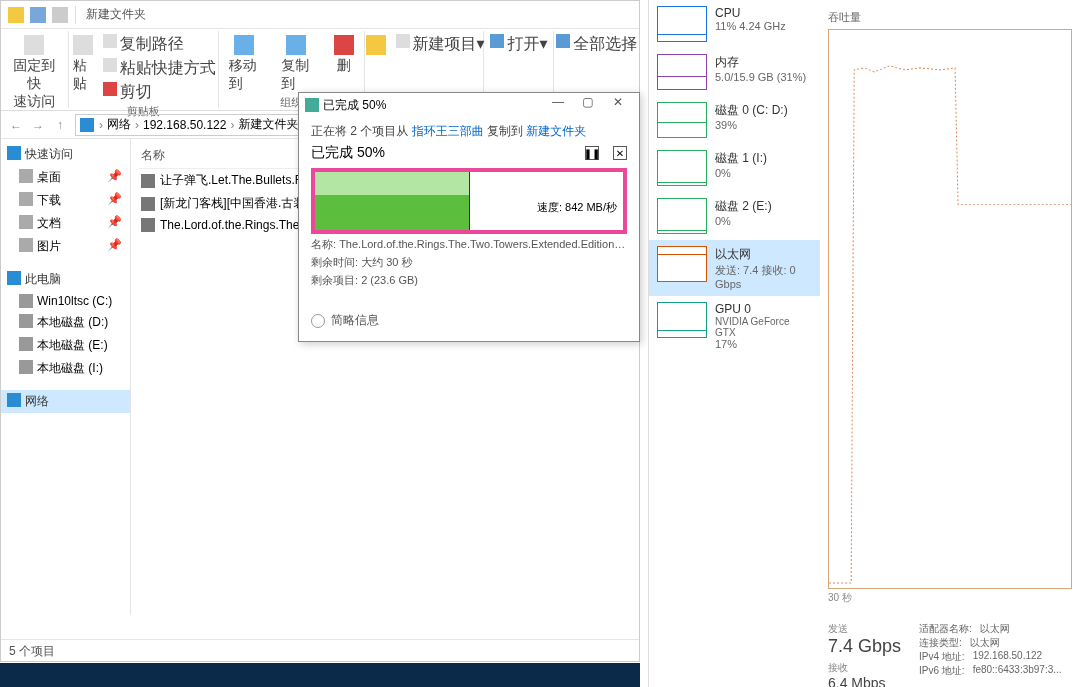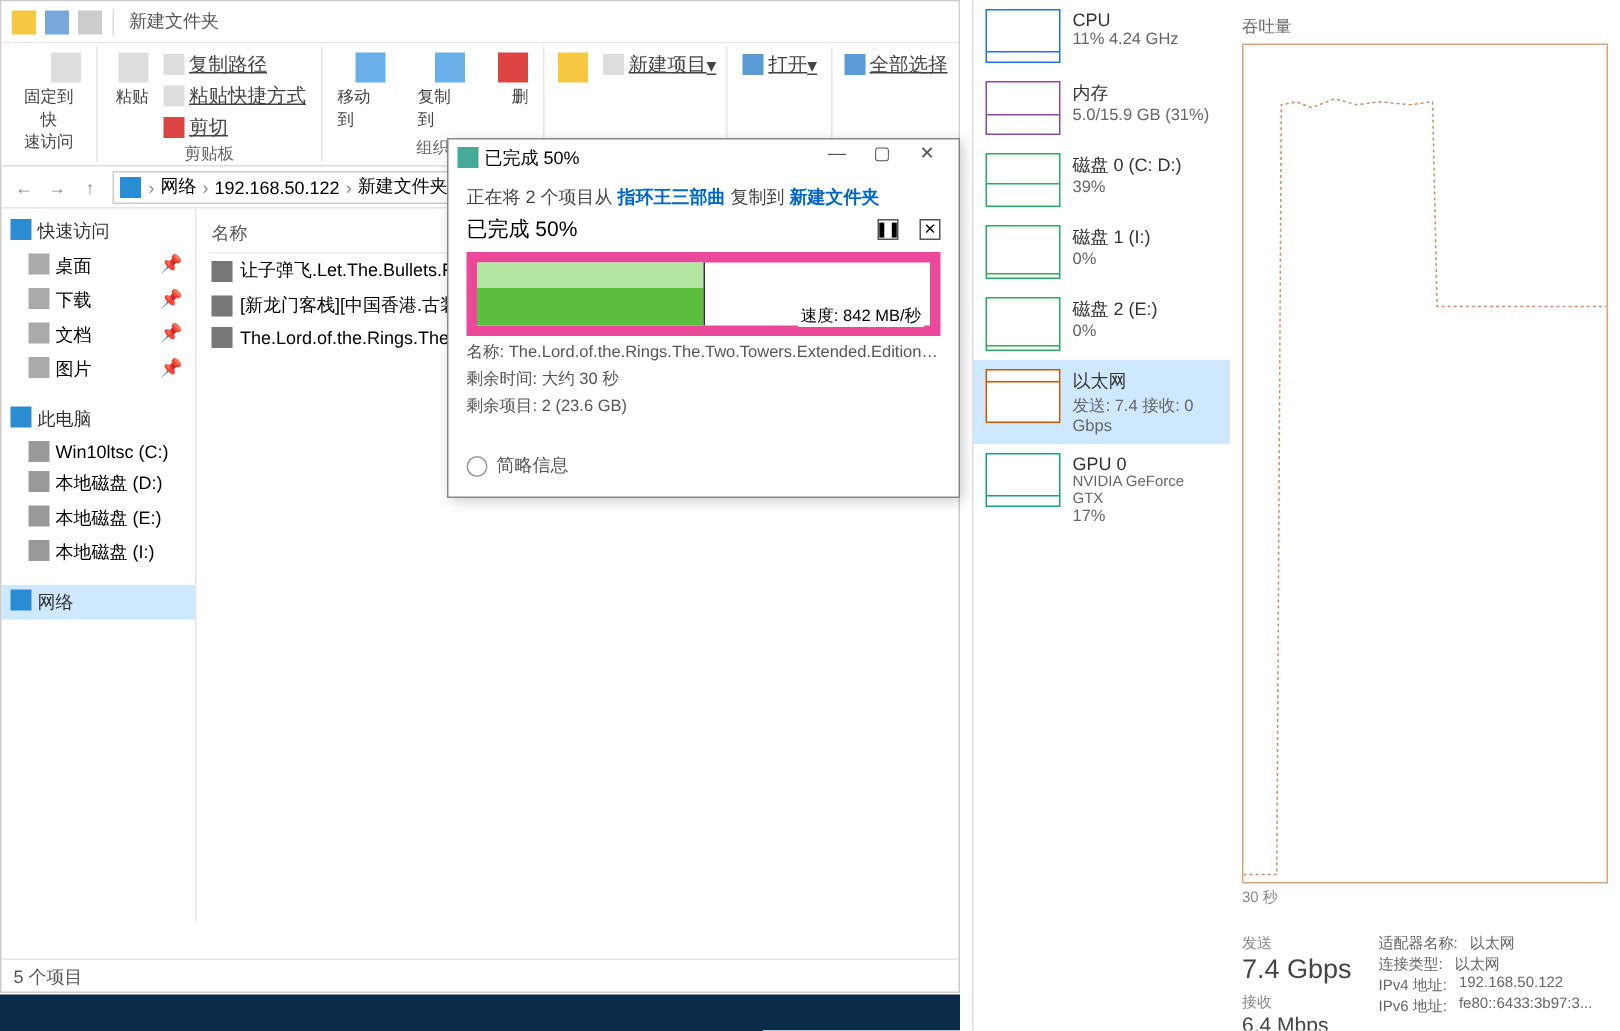--- a/index.html
+++ b/index.html
@@ -13,22 +13,22 @@
 .title-text { font-size: 12px; color: #555; margin-left: 6px; }
 
 .tabs { display: flex; height: 24px; background: #fff; }
 .tab { padding: 4px 12px; font-size: 12px; color: #444; cursor: pointer; }
 .tab.file { background: #1979ca; color: #fff; }
 .tab.active { border-bottom: 2px solid #1979ca; color: #1979ca; }
 
 .ribbon { height: 82px; border-bottom: 1px solid #ddd; display: flex; background: #fff; padding: 2px 0; }
 .rgroup { border-right: 1px solid #e5e5e5; padding: 2px 6px; display: flex; flex-direction: column; justify-content: space-between; align-items: center; min-width: 50px; }
 .rg-label { font-size: 11px; color: #666; text-align: center; width: 100%; }
-.rbtn { display: flex; flex-direction: column; align-items: flex-end; padding: 2px 4px; cursor: pointer; font-size: 11px; color: #444; }
-.rbtn-small { display: flex; align-items: center; font-size: 13px; color: #444; padding: 1px 2px; white-space: nowrap; text-decoration: underline; }
+.rbtn { display: flex; flex-direction: column; align-items: center; padding: 2px 4px; cursor: pointer; font-size: 14px; color: #444; }
+.rbtn-small { display: flex; align-items: flex-start; font-size: 16px; color: #444; padding: 1px 2px; white-space: nowrap; }
 .rico { width: 20px; height: 20px; background: #ddd; margin-bottom: 2px; }
 .rico-sm { width: 14px; height: 14px; background: #ddd; margin-right: 3px; }
 
 .addr { height: 28px; border-bottom: 1px solid #e5e5e5; display: flex; align-items: center; padding: 0 4px; }
 .navarrow { width: 22px; height: 22px; display: flex; align-items: center; justify-content: center; color: #888; cursor: pointer; }
 .addrbar { flex: 1; border: 1px solid #ccc; height: 22px; display: flex; align-items: center; padding: 0 4px; font-size: 12px; margin: 0 4px; }
 .crumb { padding: 0 2px; cursor: pointer; }
 .crumb-sep { color: #888; padding: 0 2px; }
 
 .body { display: flex; height: calc(100% - 28px - 24px - 82px - 28px - 22px); }
@@ -51,26 +51,26 @@
 .status { position: absolute; bottom: 0; left: 0; right: 0; height: 22px; border-top: 1px solid #e5e5e5; padding: 3px 8px; font-size: 12px; color: #555; }
 
 
 .copydlg { position: absolute; left: 298px; top: 92px; width: 342px; background: #fff; border: 1px solid #888; box-shadow: 2px 2px 8px rgba(0,0,0,.2); }
 .cd-title { height: 24px; display: flex; align-items: center; padding: 0 6px; font-size: 12px; }
 .cd-title-ico { width: 14px; height: 14px; background: #4a9; margin-right: 4px; }
 .cd-wbtns { margin-left: auto; display: flex; }
 .cd-wbtn { width: 30px; height: 20px; text-align: center; cursor: pointer; color: #555; }
 .cd-body { padding: 6px 12px 12px; }
 .cd-line1 { font-size: 12px; color: #444; }
-.cd-link { color: #0066cc; font-weight: bold; }
+.cd-link { color: #0066cc; }
 .cd-prog-row { display: flex; justify-content: space-between; align-items: center; margin: 4px 0 6px; }
 .cd-prog-t { font-size: 14px; }
 .cd-ctrls { display: flex; gap: 14px; }
 .cd-ctrl { width: 14px; height: 14px; border: 1px solid #555; display: flex; align-items: center; justify-content: center; font-size: 10px; cursor: pointer; }
-.cd-graph { height: 56px; border: 7px solid #ec4899; position: relative; background: #fff; margin-bottom: 2px; }
+.cd-graph { height: 66px; border: 4px solid #ec4899; position: relative; background: #fff; margin-bottom: 2px; }
 .cd-graph-fill { position: absolute; left: 0; top: 0; bottom: 0; width: 50%; background: linear-gradient(180deg,#b4e6a3 0,#b4e6a3 40%,#5bbf3d 40%,#5bbf3d 100%); }
 .cd-graph-line { position: absolute; left: 50%; top: 0; bottom: 0; width: 1px; background: #333; }
 .cd-speed { position: absolute; right: 4px; top: 28px; font-size: 11px; background: #fff; padding: 0 2px; }
 .cd-info { font-size: 11px; color: #555; margin: 3px 0; white-space: nowrap; overflow: hidden; text-overflow: ellipsis; }
 .cd-more { margin-top: 16px; padding-top: 8px; font-size: 12px; color: #555; cursor: pointer; display: flex; align-items: center; }
 .cd-more::before { content: ""; width: 12px; height: 12px; border: 1px solid #999; border-radius: 50%; margin-right: 6px; display: inline-flex; align-items: center; justify-content: center; }
 
 
 .tm-side { position: absolute; left: 648px; top: 0; width: 172px; height: 687px; background: #fff; border-left: 1px solid #ddd; }
 .tm-item { display: flex; padding: 6px 8px; cursor: pointer; align-items: flex-start; }

